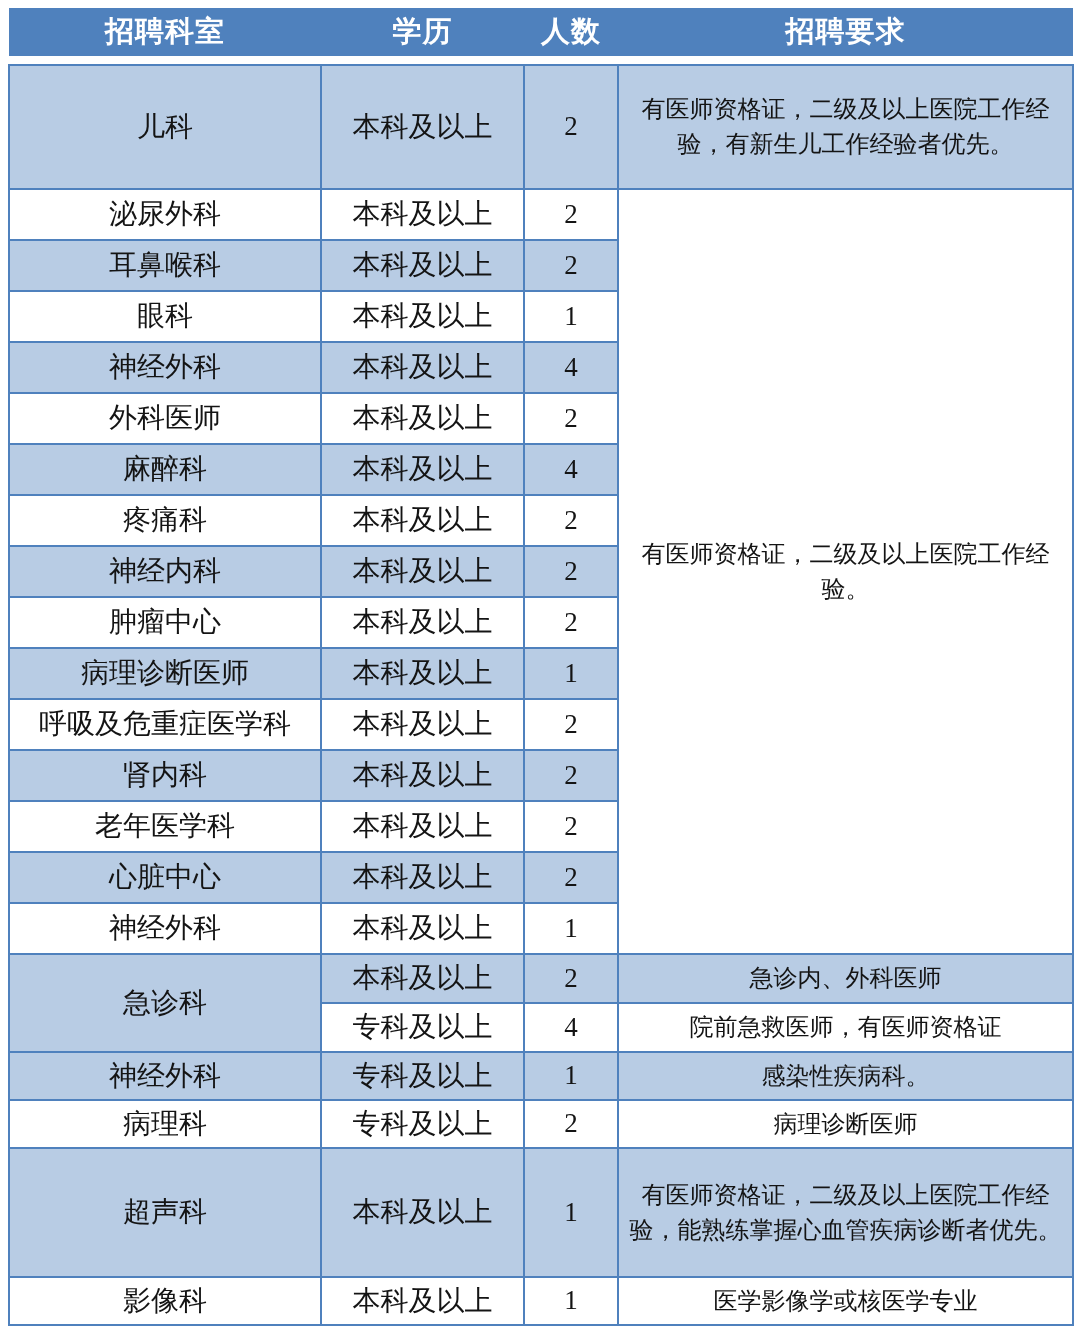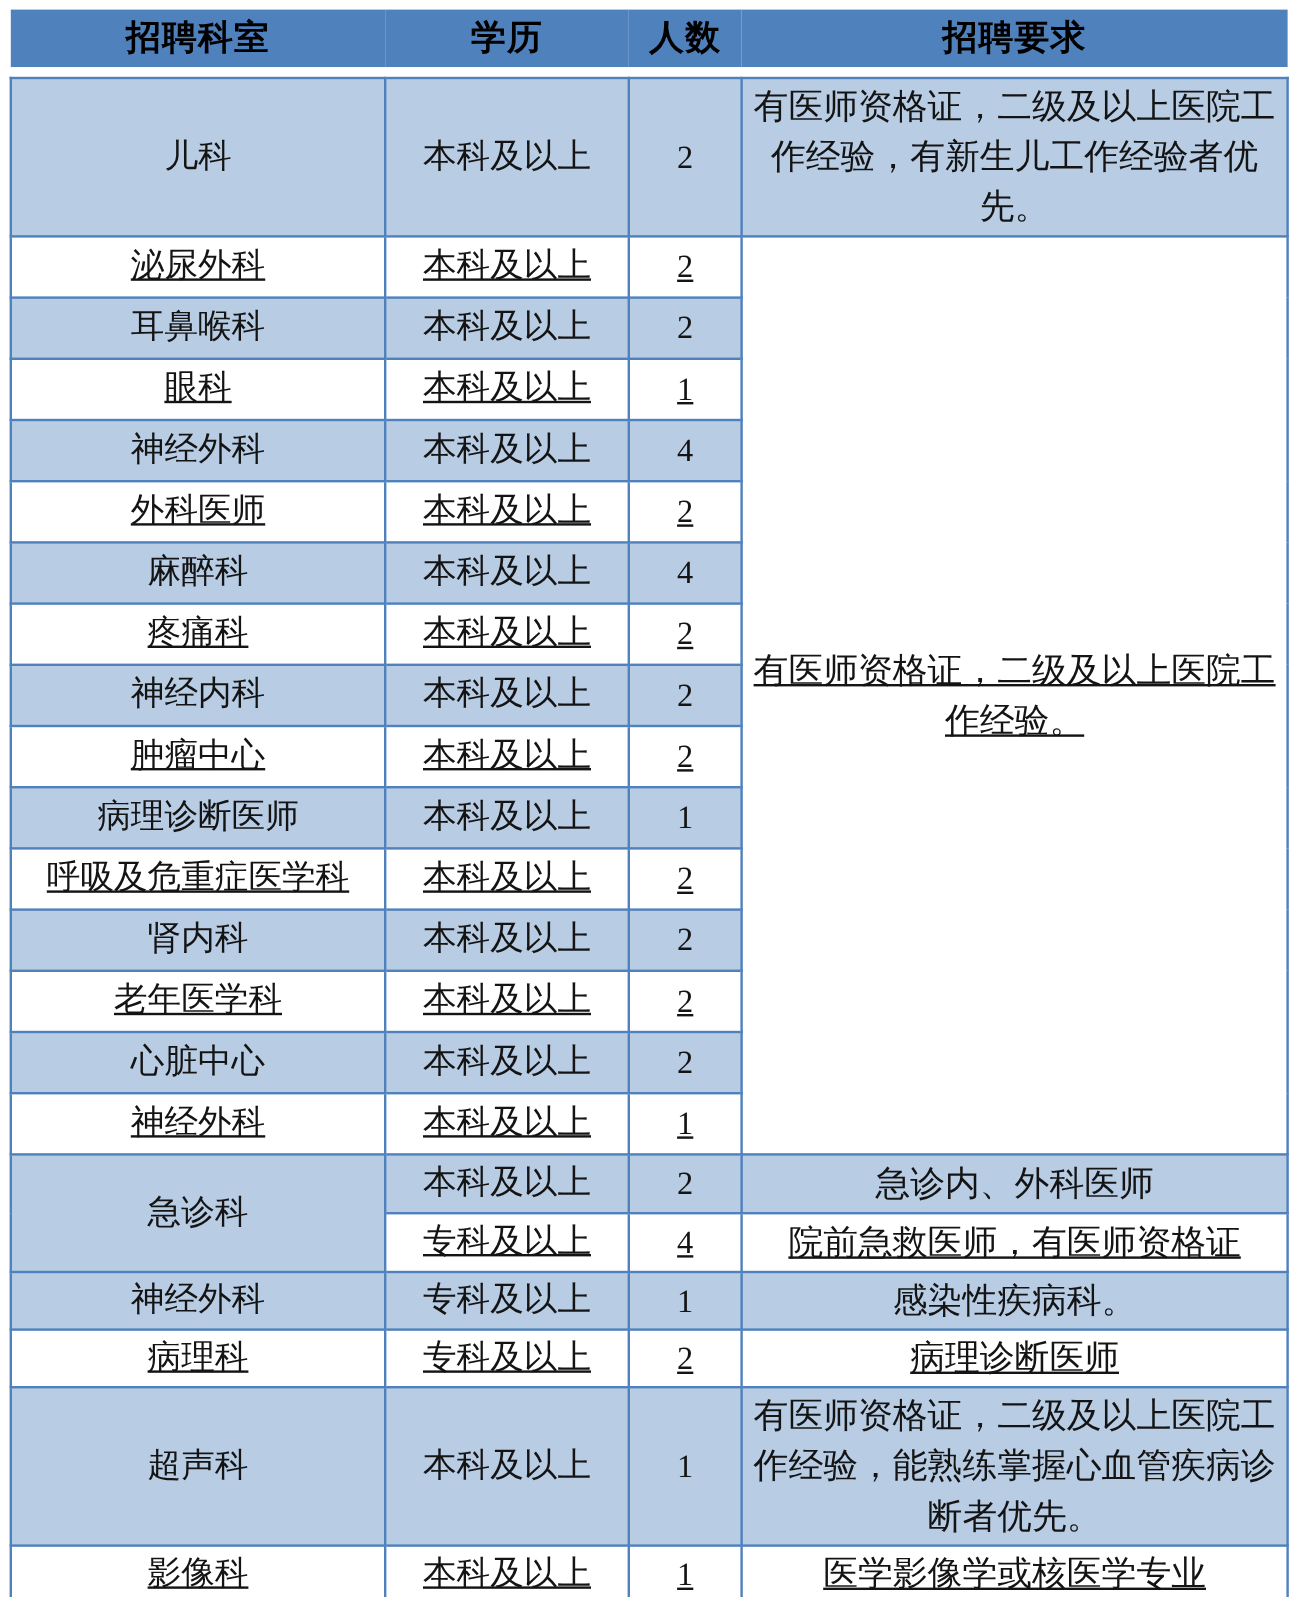--- a/index.html
+++ b/index.html
@@ -22,21 +22,21 @@
     font-family: "Liberation Serif", "DejaVu Serif", serif;
     color: #141414;
   }
   col.c-dept  { width: 312px; }
   col.c-edu   { width: 203px; }
   col.c-count { width: 94px;  }
   col.c-req   { width: 455px; }
 
   th {
     background: #4f81bd;
-    color: #000000;
+    color: #ffffff;
     font-size: 29px;
     font-weight: bold;
     border: 0;
     height: 46px;
     text-align: center;
     vertical-align: middle;
     letter-spacing: 1px;
   }
   tr.gap td {
     border: 0;
@@ -46,22 +46,22 @@
   }
   td {
     border: 2px solid #4f81bd;
     text-align: center;
     vertical-align: middle;
     font-size: 28px;
     padding: 2px 8px;
     line-height: 1.45;
   }
   tr.lb > td { background: #b8cce4; }
-  tr.wh > td { background: #ffffff; text-decoration: underline; }
-  td.req  { font-size: 29px; }
+  tr.wh > td { background: #ffffff; }
+  td.req  { font-size: 24px; }
   td.cnt  { font-size: 27px; }
   tr.r     { height: 51px; }
   tr.r-er  { height: 49px; }
   tr.r-sm  { height: 48px; }
   tr.r-tall{ height: 124px; margin-left: 35px; }
   tr.r-xl  { height: 129px; }
 </style>
 </head>
 <body>
 

